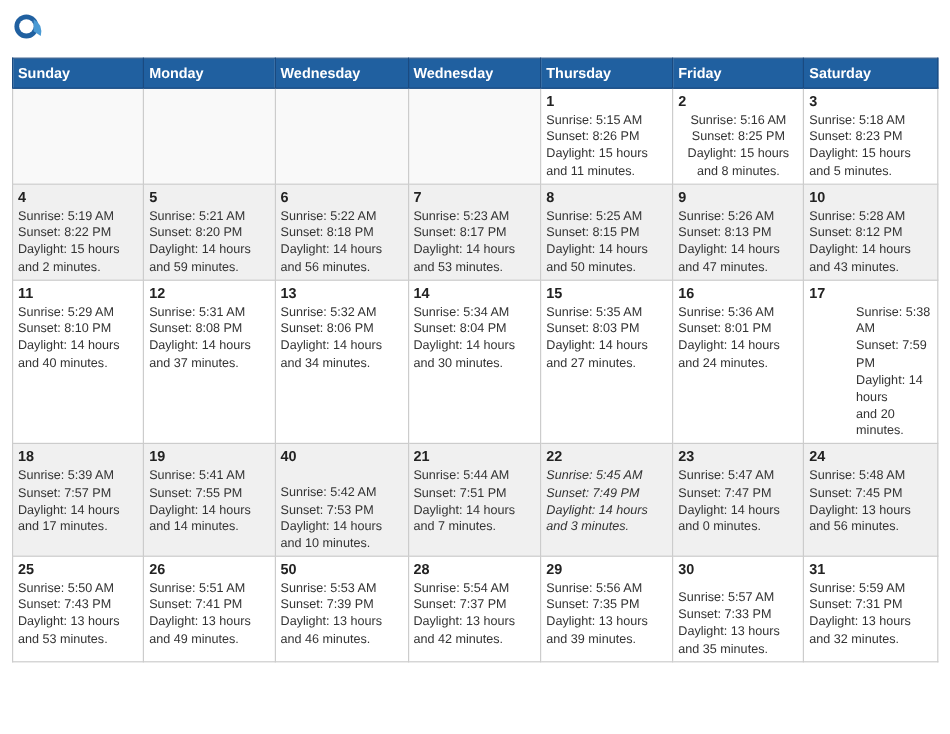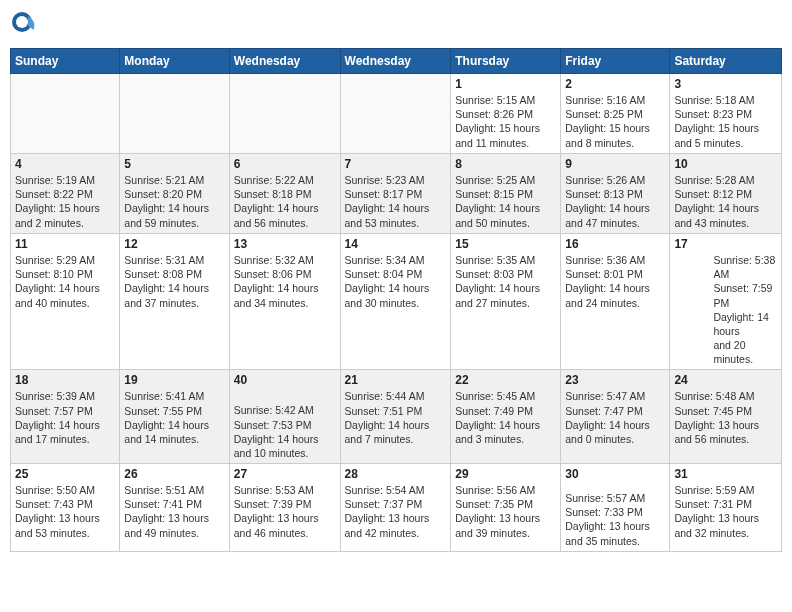--- a/index.html
+++ b/index.html
@@ -134,21 +134,21 @@
         <td class="empty"></td>
         <td>
           <span class="day-num">1</span>
           <div class="day-info" style="white-space: pre-line;">Sunrise: 5:15 AM
 Sunset: 8:26 PM
 Daylight: 15 hours
 and 11 minutes.</div>
         </td>
         <td>
           <span class="day-num">2</span>
-          <div class="day-info" style="white-space: pre-line;">Sunrise: 5:16 AM
+          <div class="day-info" style="white-space: pre-line; text-align: center;">Sunrise: 5:16 AM
 Sunset: 8:25 PM
 Daylight: 15 hours
 and 8 minutes.</div>
         </td>
         <td>
           <span class="day-num">3</span>
           <div class="day-info" style="white-space: pre-line;">Sunrise: 5:18 AM
 Sunset: 8:23 PM
 Daylight: 15 hours
 and 5 minutes.</div>
@@ -280,21 +280,21 @@
         </td>
         <td class="shaded">
           <span class="day-num">21</span>
           <div class="day-info" style="white-space: pre-line;">Sunrise: 5:44 AM
 Sunset: 7:51 PM
 Daylight: 14 hours
 and 7 minutes.</div>
         </td>
         <td class="shaded">
           <span class="day-num">22</span>
-          <div class="day-info" style="white-space: pre-line;">Sunrise: 5:45 AM
+          <div class="day-info" style="white-space: pre-line; font-style: italic;">Sunrise: 5:45 AM
 Sunset: 7:49 PM
 Daylight: 14 hours
 and 3 minutes.</div>
         </td>
         <td class="shaded">
           <span class="day-num">23</span>
           <div class="day-info" style="white-space: pre-line;">Sunrise: 5:47 AM
 Sunset: 7:47 PM
 Daylight: 14 hours
 and 0 minutes.</div>
@@ -316,21 +316,21 @@
 and 53 minutes.</div>
         </td>
         <td>
           <span class="day-num">26</span>
           <div class="day-info" style="white-space: pre-line;">Sunrise: 5:51 AM
 Sunset: 7:41 PM
 Daylight: 13 hours
 and 49 minutes.</div>
         </td>
         <td>
-          <span class="day-num">27</span>
+          <span class="day-num">50</span>
           <div class="day-info" style="white-space: pre-line;">Sunrise: 5:53 AM
 Sunset: 7:39 PM
 Daylight: 13 hours
 and 46 minutes.</div>
         </td>
         <td>
           <span class="day-num">28</span>
           <div class="day-info" style="white-space: pre-line;">Sunrise: 5:54 AM
 Sunset: 7:37 PM
 Daylight: 13 hours

